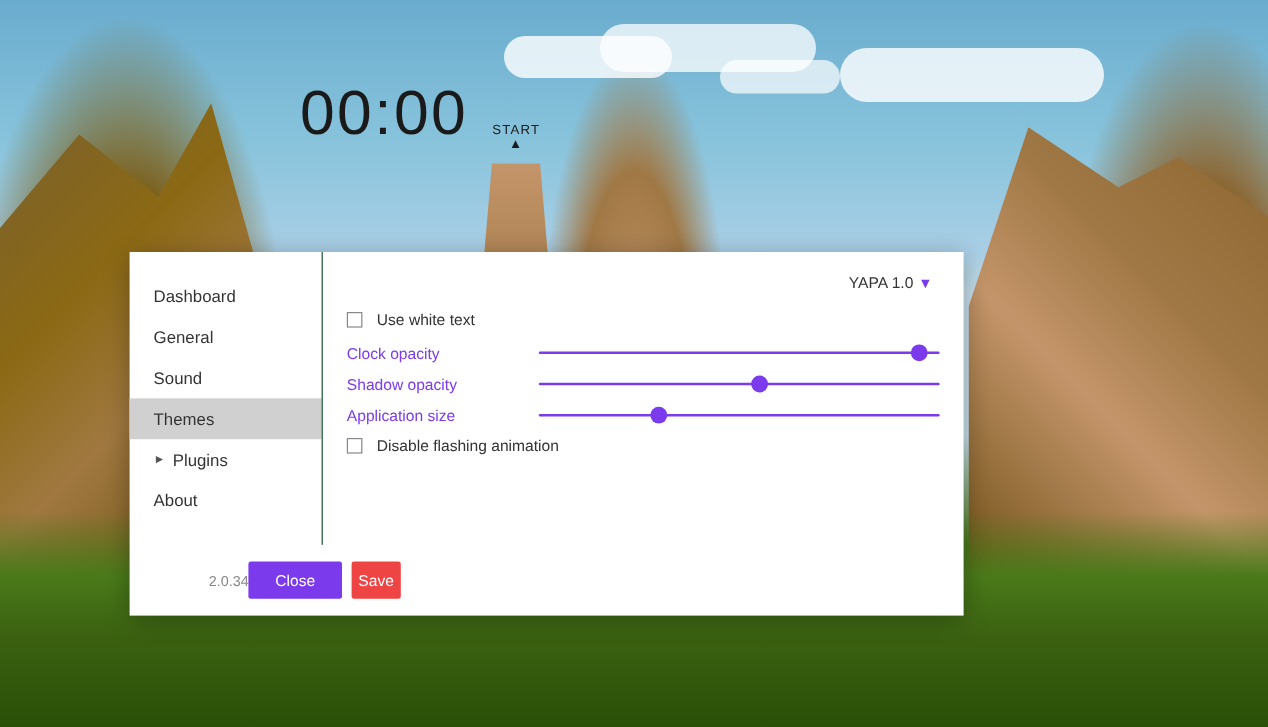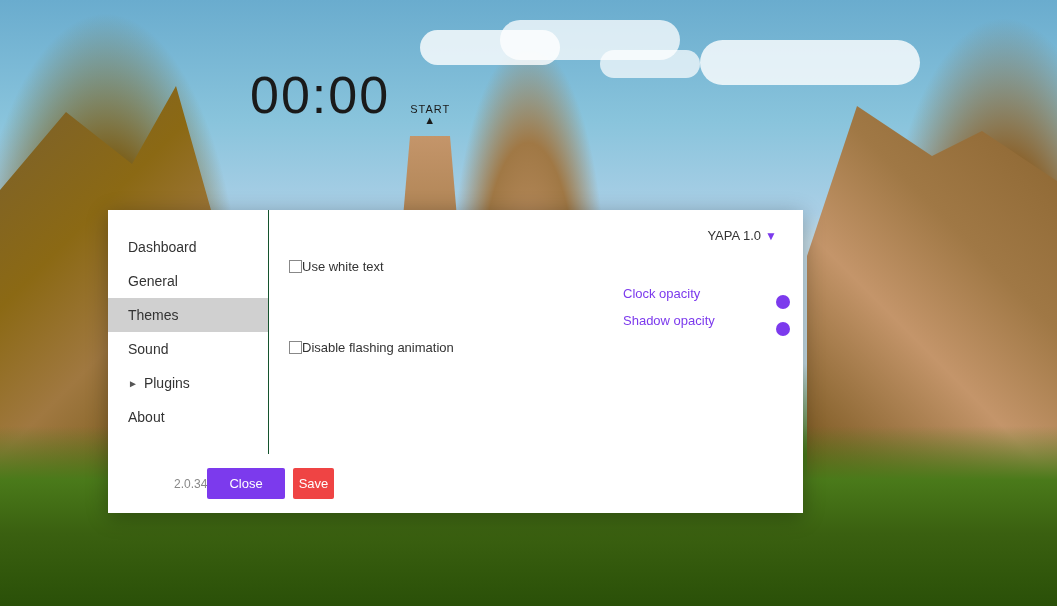--- a/index.html
+++ b/index.html
@@ -135,21 +135,21 @@
 
     .theme-dropdown .dropdown-arrow {
       color: #7c3aed;
       font-size: 12px;
     }
 
     .option-row {
       display: flex;
       align-items: center;
       margin-bottom: 12px;
-      gap: 0;
+      gap: 12px;
     }
 
     .checkbox {
       width: 13px;
       height: 13px;
       border: 1px solid #888;
       background: #fff;
       display: inline-flex;
       align-items: center;
       justify-content: center;
@@ -157,23 +157,22 @@
       cursor: pointer;
     }
 
     .option-label {
       font-size: 13px;
       color: #333;
     }
 
     .slider-row {
       display: flex;
-      align-items: flex-end;
+      align-items: center;
       margin-bottom: 10px;
-      flex-direction: column;
     }
 
     .slider-label {
       font-size: 13px;
       color: #7c3aed;
       width: 160px;
       flex-shrink: 0;
     }
 
     .slider-container {
@@ -272,25 +271,25 @@
 <div class="dialog">
   <div class="dialog-body">
 
     <div class="sidebar">
       <div class="sidebar-item">
         <span>Dashboard</span>
       </div>
       <div class="sidebar-item">
         <span>General</span>
       </div>
+      <div class="sidebar-item">
+        <span>Sound</span>
+      </div>
       <div class="sidebar-item active">
         <span>Themes</span>
-      </div>
-      <div class="sidebar-item">
-        <span>Sound</span>
       </div>
       <div class="sidebar-item">
         <span class="chevron">►</span>
         <span>Plugins</span>
       </div>
       <div class="sidebar-item">
         <span>About</span>
       </div>
     </div>
 
@@ -319,20 +318,28 @@
 
       <div class="slider-row">
         <span class="slider-label">Shadow opacity</span>
         <div class="slider-container">
           <div class="slider-track">
             <div class="slider-thumb" style="left: 55%;"></div>
           </div>
         </div>
       </div>
 
+      <div class="slider-row">
+        <span class="slider-label">Application size</span>
+        <div class="slider-container">
+          <div class="slider-track">
+            <div class="slider-thumb" style="left: 30%;"></div>
+          </div>
+        </div>
+      </div>
 
       <div class="option-row" style="margin-top:5px;">
         <div class="checkbox"></div>
         <span class="option-label">Disable flashing animation</span>
       </div>
     </div>
   </div>
 
   <div class="dialog-footer">
     <span class="version-text">2.0.34</span>

